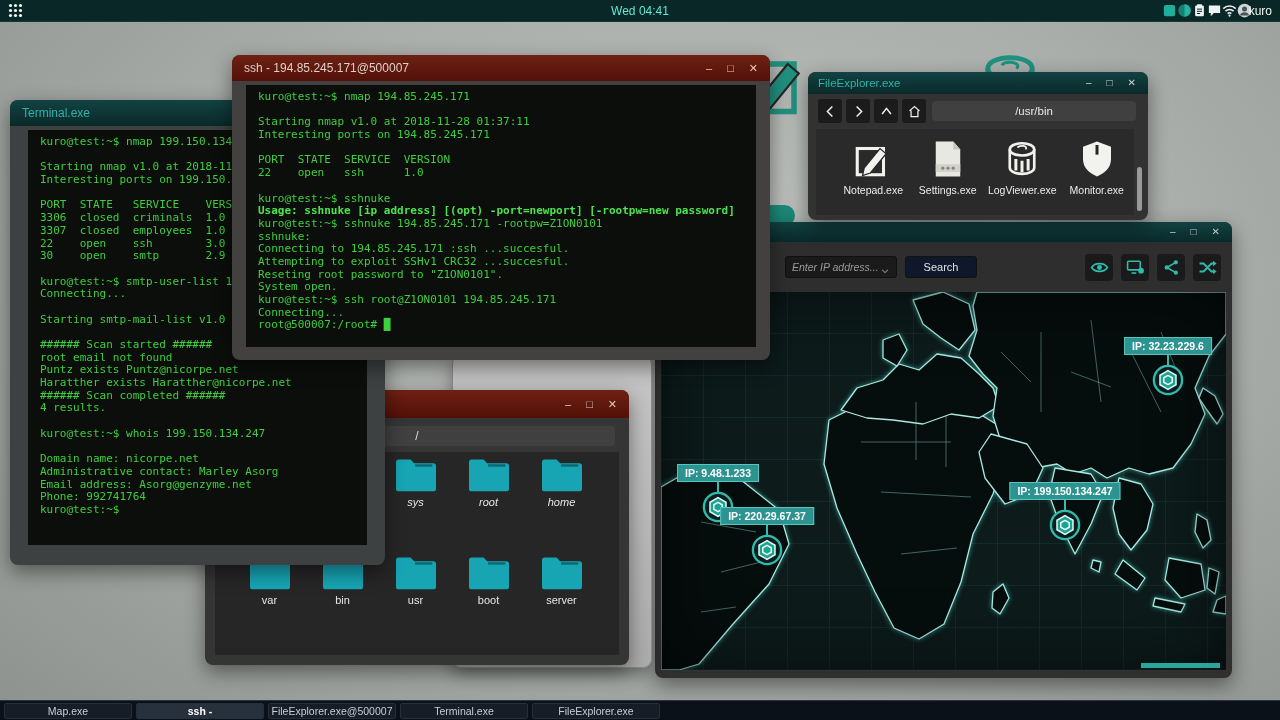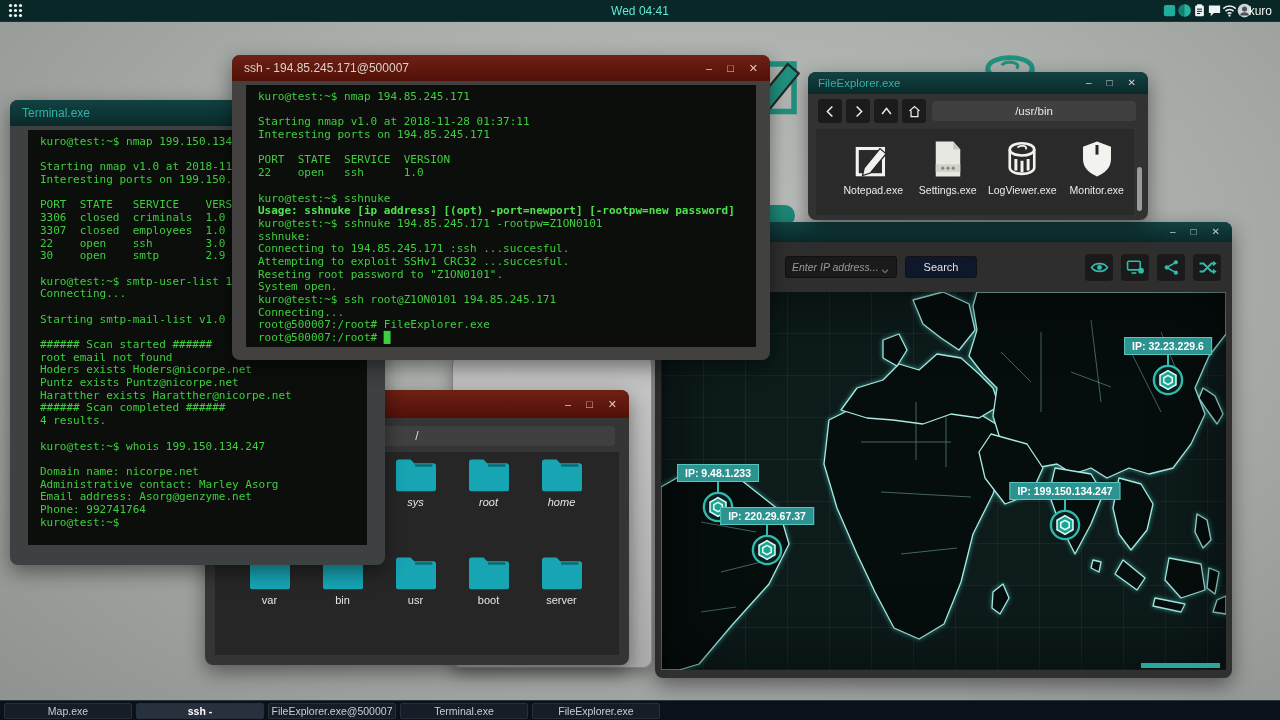--- a/index.html
+++ b/index.html
@@ -518,21 +518,20 @@
       <div class="tline">22    open    ssh        3.0</div>
       <div class="tline">30    open    smtp       2.9</div>
       <div class="tline"></div>
       <div class="tline">kuro@test:~$ smtp-user-list 199.150.134.247</div>
       <div class="tline">Connecting...</div>
       <div class="tline"></div>
       <div class="tline">Starting smtp-mail-list v1.0</div>
       <div class="tline"></div>
       <div class="tline">###### Scan started ######</div>
       <div class="tline">root email not found</div>
-      <div class="tline">Hoders exists Hoders@nicorpe.net</div>
       <div class="tline">Puntz exists Puntz@nicorpe.net</div>
       <div class="tline">Haratther exists Haratther@nicorpe.net</div>
       <div class="tline">###### Scan completed ######</div>
       <div class="tline">4 results.</div>
       <div class="tline"></div>
       <div class="tline">kuro@test:~$ whois 199.150.134.247</div>
       <div class="tline"></div>
       <div class="tline">Domain name: nicorpe.net</div>
       <div class="tline">Administrative contact: Marley Asorg</div>
       <div class="tline">Email address: Asorg@genzyme.net</div>
@@ -563,21 +562,20 @@
       <div class="tline">kuro@test:~$ sshnuke</div>
       <div class="tline bold">Usage: sshnuke [ip address] [(opt) -port=newport] [-rootpw=new password]</div>
       <div class="tline">kuro@test:~$ sshnuke 194.85.245.171 -rootpw=Z1ON0101</div>
       <div class="tline">sshnuke:</div>
       <div class="tline">Connecting to 194.85.245.171 :ssh ...succesful.</div>
       <div class="tline">Attempting to exploit SSHv1 CRC32 ...succesful.</div>
       <div class="tline">Reseting root password to "Z1ON0101".</div>
       <div class="tline">System open.</div>
       <div class="tline">kuro@test:~$ ssh root@Z1ON0101 194.85.245.171</div>
       <div class="tline">Connecting...</div>
-      <div class="tline">root@500007:/root# FileExplorer.exe</div>
       <div class="tline">root@500007:/root# █</div>
     </div>
 </div>
 
 <div class="taskbar">
 
     <div class="task-btn"><span>Map.exe</span></div>
 
     <div class="task-btn active"><span>ssh -</span></div>
 

